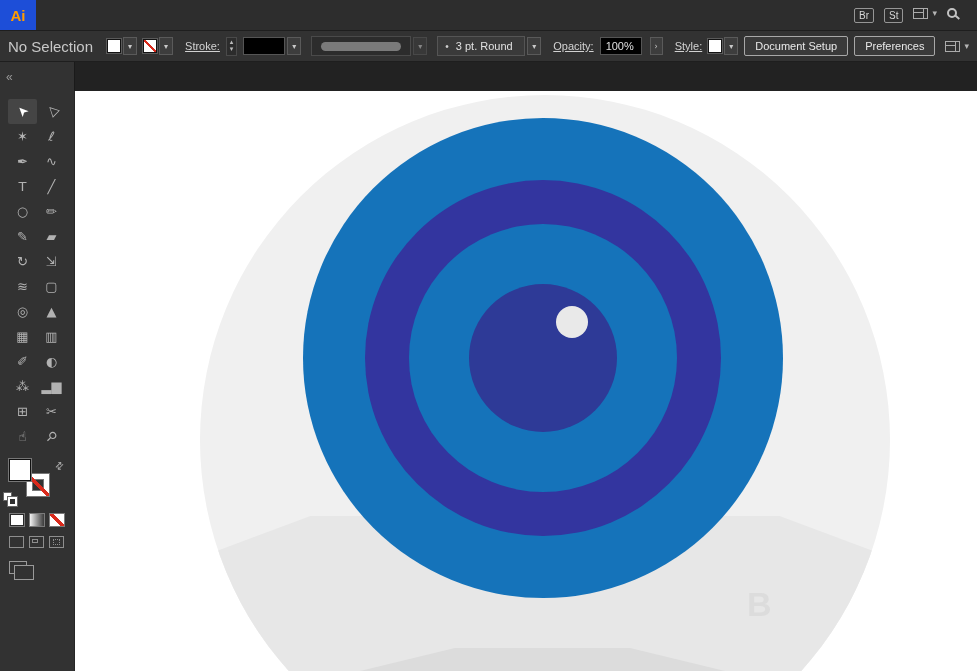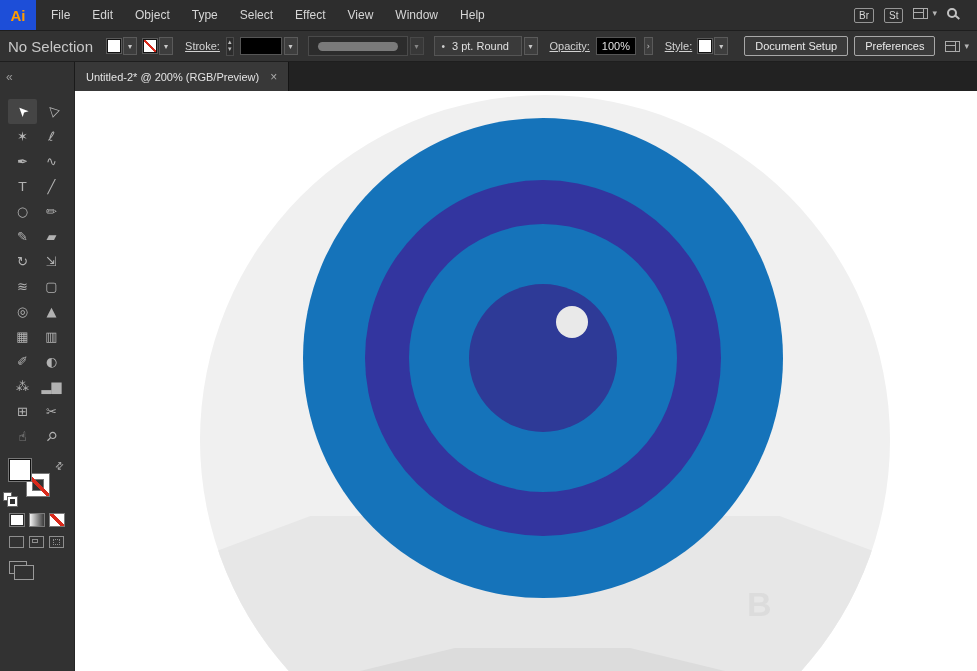--- a/index.html
+++ b/index.html
@@ -124,31 +124,20 @@
   .watermark { position:absolute; left:672px; top:494px; font-size:34px; font-weight:bold;
             color:var(--watermark,#dcdcdc); }
 </style>
 </head>
 <body style="--logo: #ff9c00; --big-circle: #f0f0f0; --body-shade: #e7e7e7; --stand: #dcdcdc; --ring-outer: #1573ba; --ring-indigo: #33359f; --ring-inner-blue: #1573ba; --lens-center: #2e3a97; --highlight-dot: #e9e9e9; --watermark: #dcdcdc;">
 
 <div class="app">
 
   <div class="menubar">
     <div class="logo">Ai</div>
-    <div class="menus">
-        <div class="menu-item">File</div>
-        <div class="menu-item">Edit</div>
-        <div class="menu-item">Object</div>
-        <div class="menu-item">Type</div>
-        <div class="menu-item">Select</div>
-        <div class="menu-item">Effect</div>
-        <div class="menu-item">View</div>
-        <div class="menu-item">Window</div>
-        <div class="menu-item">Help</div>
-      </div>
     <div class="mb-right">
       <div class="mini-tag">Br</div>
       <div class="mini-tag">St</div>
       <div class="ws">
         <span class="ws-icon"></span>
         <span class="caret">▾</span>
       </div>
       <span class="mag"></span>
     </div>
   </div>
@@ -194,36 +183,32 @@
     <span class="cb-link" style="margin-left:6px;">Opacity:</span>
     <div class="well opacity-box">100%</div>
     <span class="combo-caret">›</span>
 
     <span class="cb-link" style="margin-left:6px;">Style:</span>
     <div class="combo">
       <span class="swatch"></span>
       <span class="combo-caret">▾</span>
     </div>
 
-    <button class="cb-btn" style="margin-left:10px;">Document Setup</button>
+    <button class="cb-btn" style="">Document Setup</button>
     <button class="cb-btn">Preferences</button>
 
     <div class="arrange">
       <span class="ws-icon"></span>
       <span class="caret">▾</span>
     </div>
   </div>
 
   <div class="tabbar">
     <div class="tab-left">
       <span>«</span>
-    </div>
-    <div class="doc-tab">
-      <span class="tab-title">Untitled-2* @ 200% (RGB/Preview)</span>
-      <span class="tab-close">×</span>
     </div>
     <div class="tab-rest"></div>
   </div>
 
   <div class="main">
 
     <div class="toolbar">
       <div class="tools">
           <div class="tool active">
             <span class="g" style="transform: rotate(-135deg);">➤</span>

